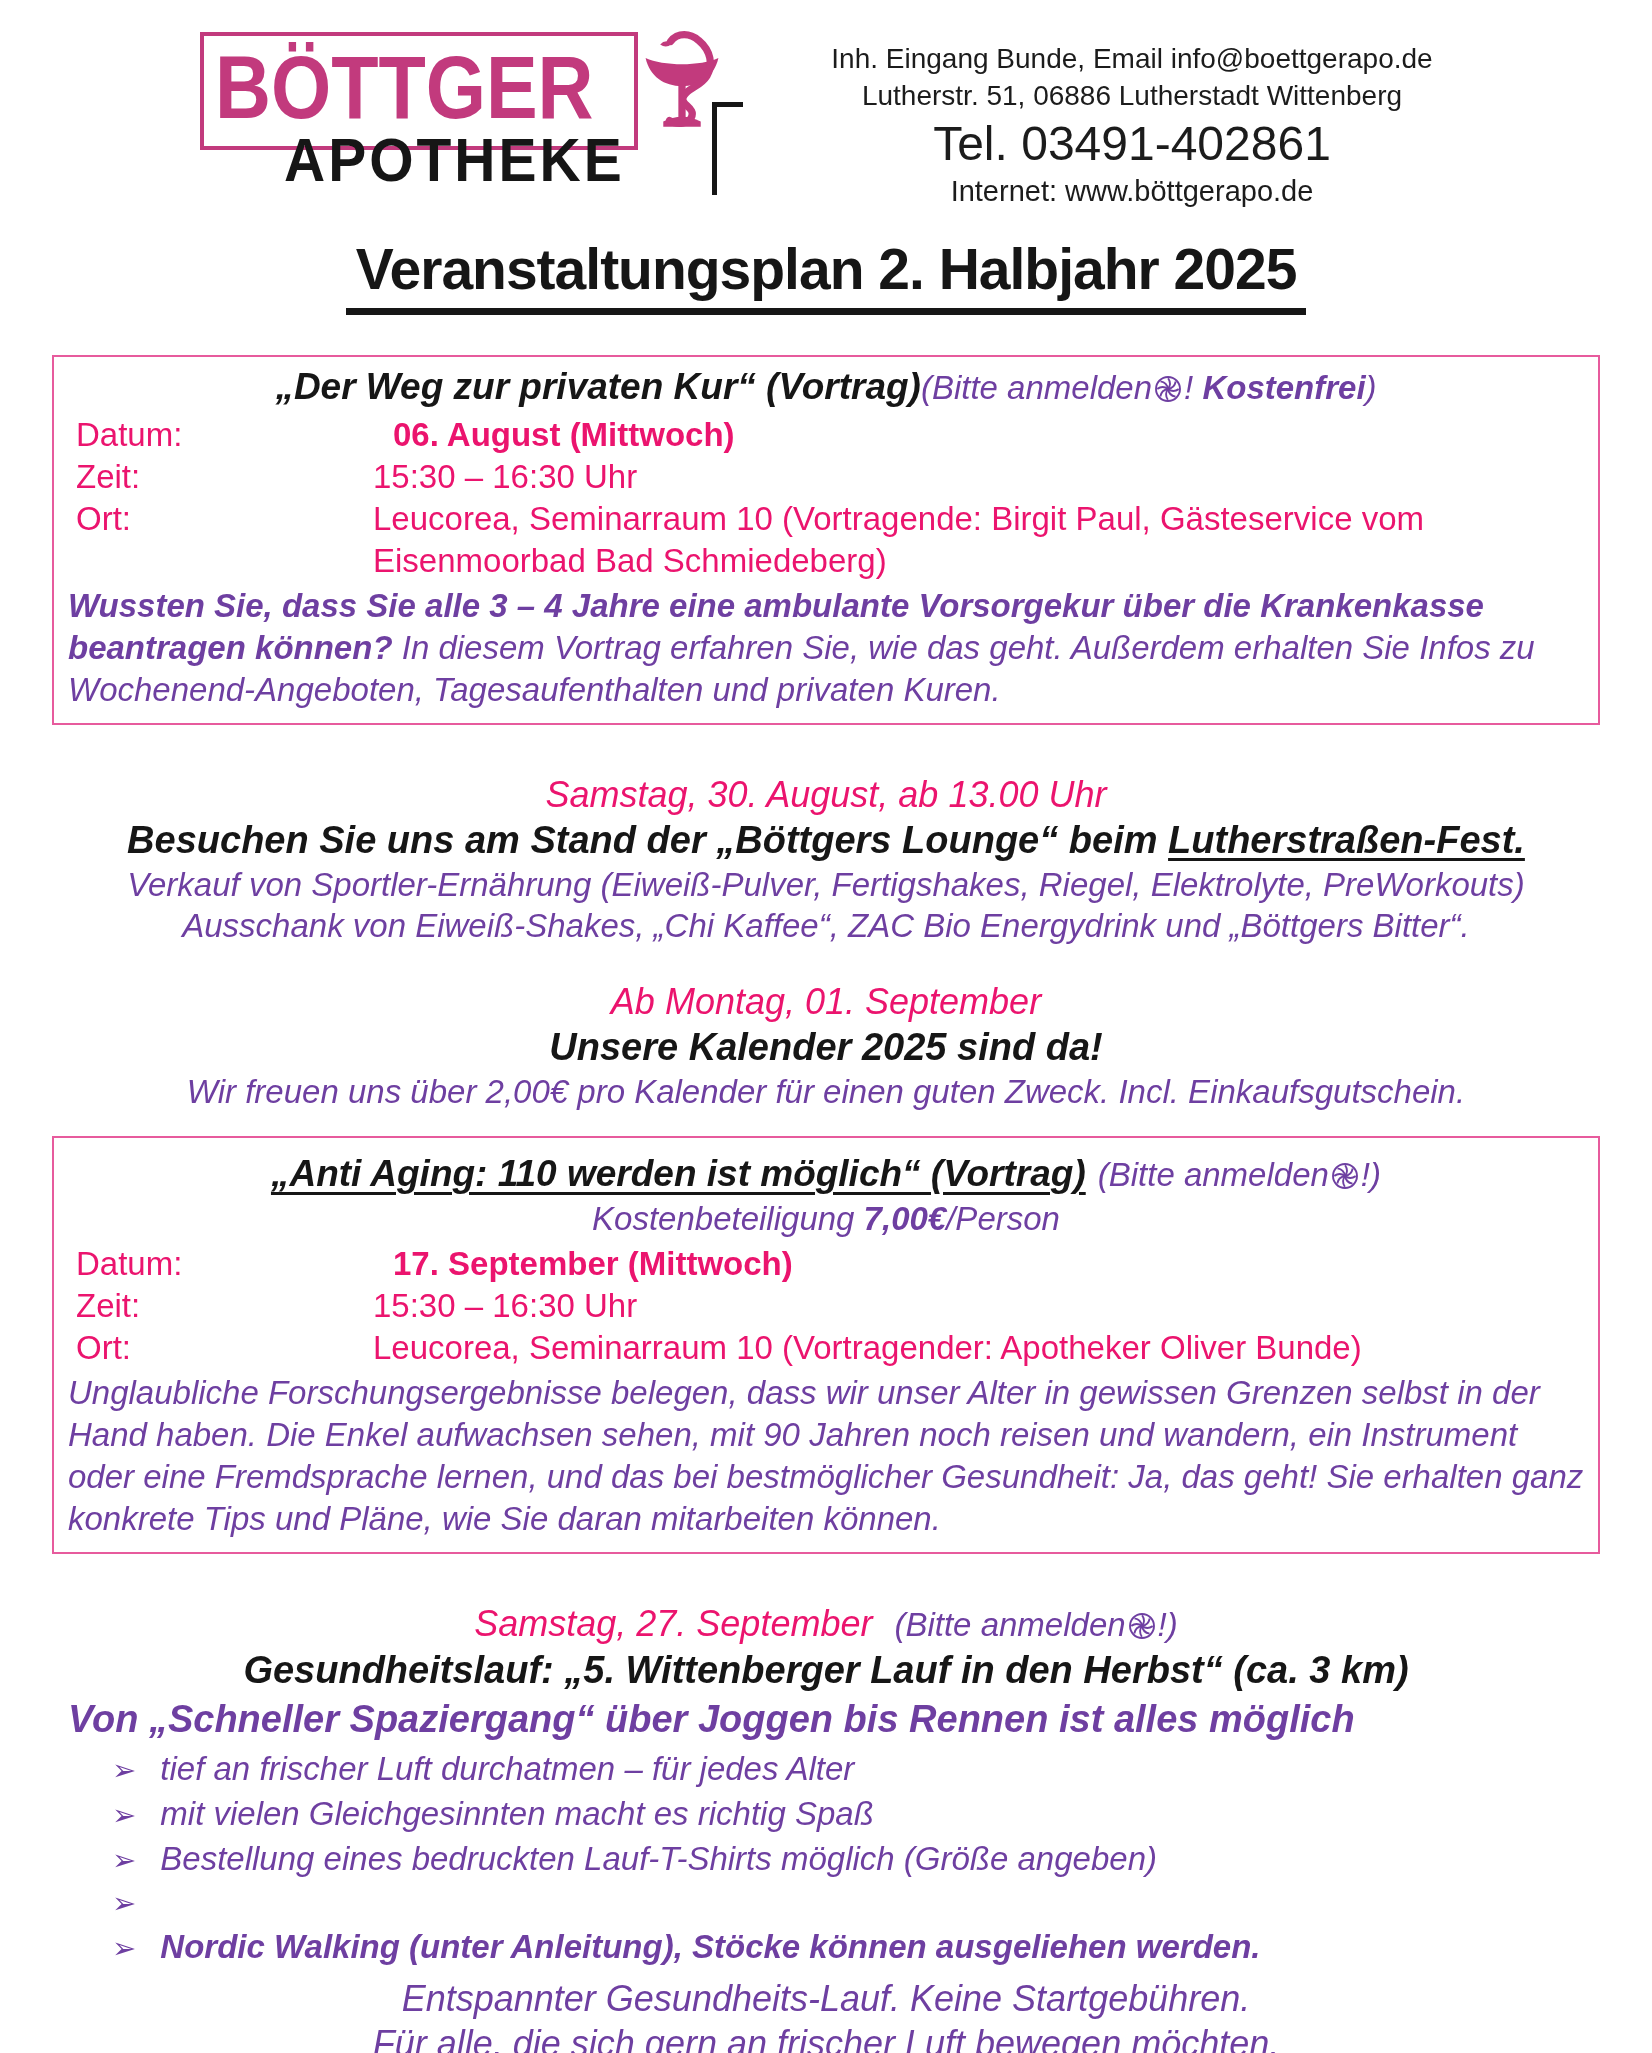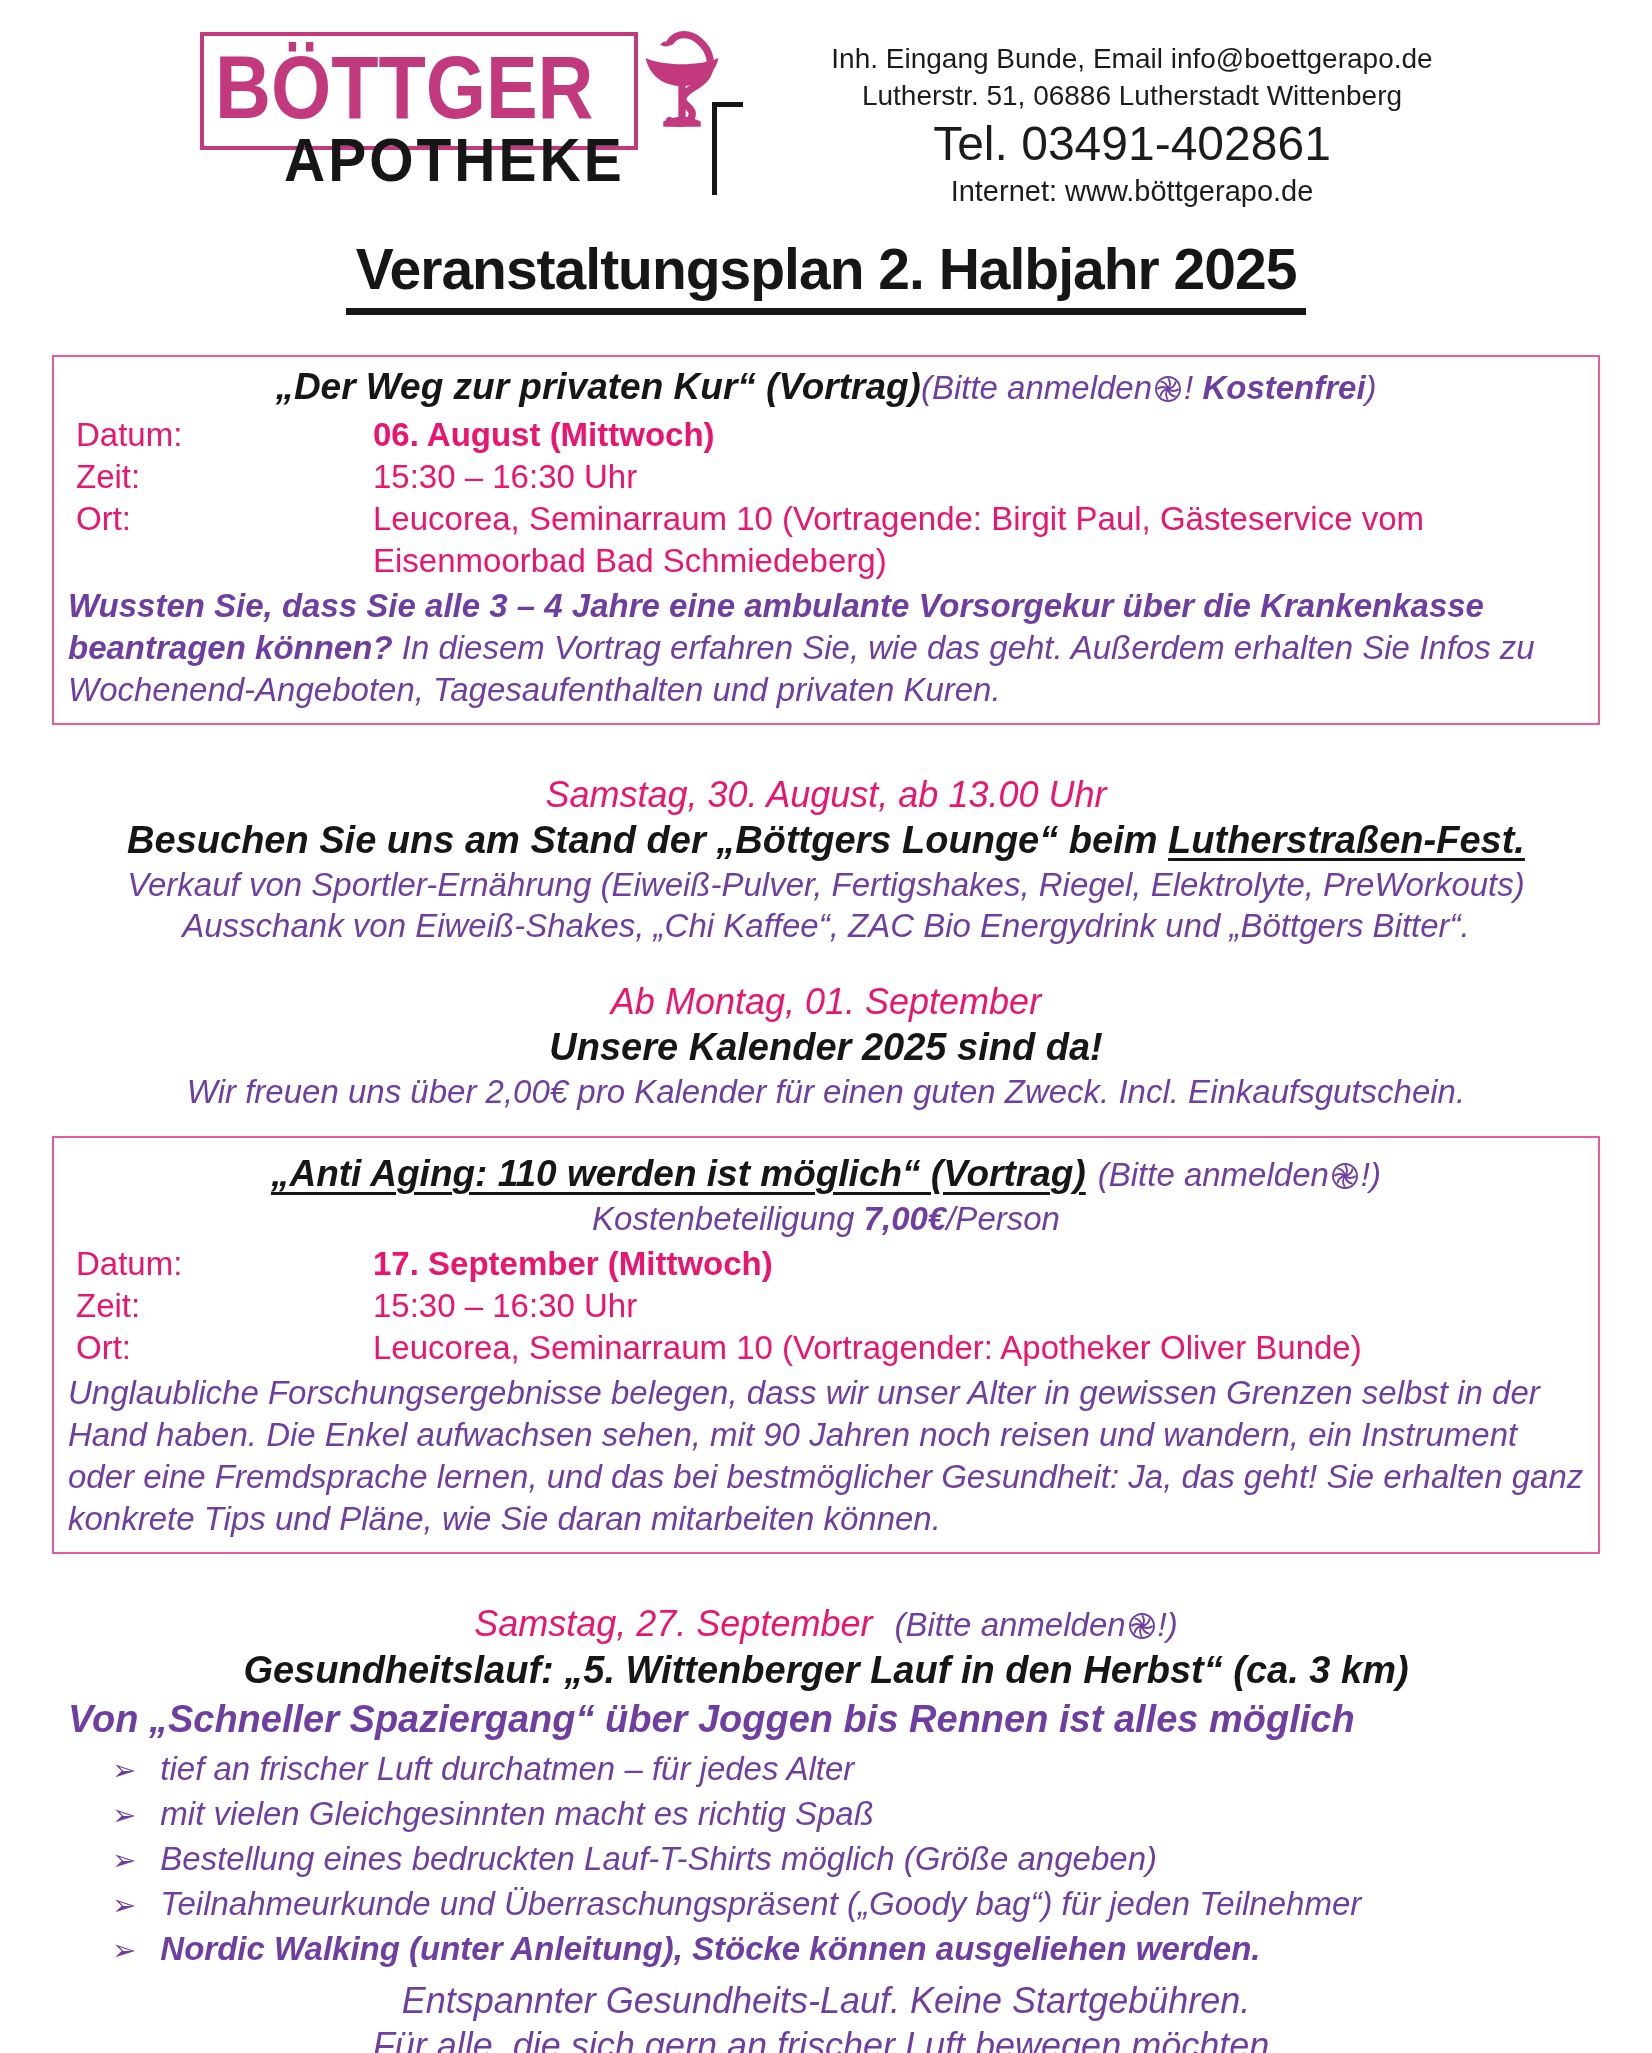--- a/index.html
+++ b/index.html
@@ -39,21 +39,21 @@
   .bt-black{font-weight:bold;font-style:italic;color:var(--ink);}
   .bt-black.underline{text-decoration:underline;text-decoration-thickness:3px;text-underline-offset:6px;}
   .bt-note{font-style:italic;color:var(--purple);font-size:33px;}
   .bt-note .nb{font-weight:bold;}
   .bt-note.gap{margin-left:12px;}
   .cost-line{text-align:center;color:var(--purple);font-style:italic;font-size:33px;line-height:42px;}
   .cost-line .nb{font-weight:bold;}
   .rows{margin-top:3px;}
   .row{display:grid;grid-template-columns:305px 1fr;font-size:33px;line-height:42px;color:var(--magenta);}
   .row .label{padding-left:8px;}
-  .row.boldval .value{font-weight:bold;}
+  .row.boldval .value{font-weight:bold;margin-left:20px;}
   .box-par{font-style:italic;color:var(--purple);font-size:33px;line-height:42px;margin-top:3px;}
   .box-par .pb{font-weight:bold;}
   
   .center-sec{text-align:center;margin-top:48px;}
   .center-sec.tight{margin-top:34px;}
   .date-line{color:var(--magenta);font-style:italic;font-size:36px;line-height:44px;}
   .sec-head{color:var(--ink);font-weight:bold;font-style:italic;font-size:38px;line-height:47px;}
   .sec-head .ul{text-decoration:underline;text-decoration-thickness:3px;text-underline-offset:5px;}
   .sec-sub{color:var(--purple);font-style:italic;font-size:33px;line-height:41px;}
   .meet-line{color:var(--magenta);font-style:italic;font-size:33px;line-height:41px;}
@@ -213,21 +213,20 @@
       <li>
           <span class="arrow">➢</span>
           <span>mit vielen Gleichgesinnten macht es richtig Spaß</span>
         </li>
       <li>
           <span class="arrow">➢</span>
           <span>Bestellung eines bedruckten Lauf-T-Shirts möglich (Größe angeben)</span>
         </li>
       <li>
           <span class="arrow">➢</span>
-          <span>Teilnahmeurkunde und Überraschungspräsent („Goody bag“) für jeden Teilnehmer</span>
         </li>
       <li class="bold">
           <span class="arrow">➢</span>
           <span>Nordic Walking (unter Anleitung), Stöcke können ausgeliehen werden.</span>
         </li>
     </ul>
     <div class="outro">
       <div>Entspannter Gesundheits-Lauf. Keine Startgebühren.</div>
       <div>Für alle, die sich gern an frischer Luft bewegen möchten.</div>
 

